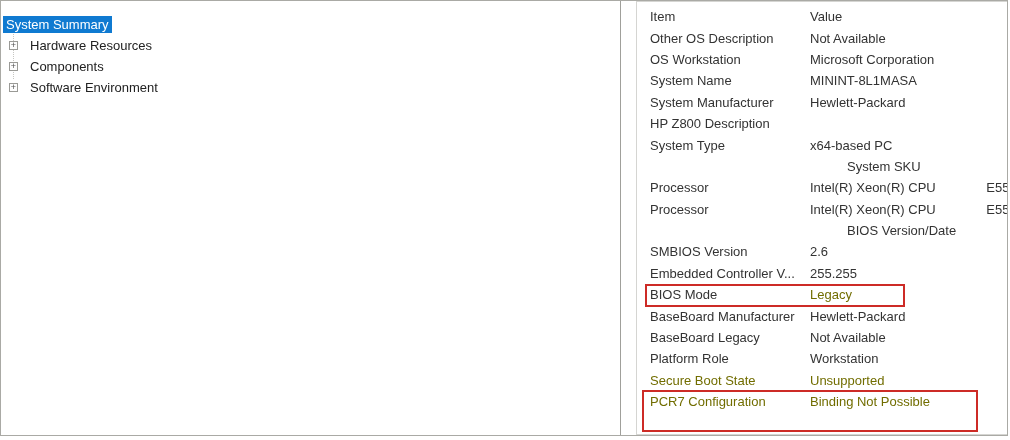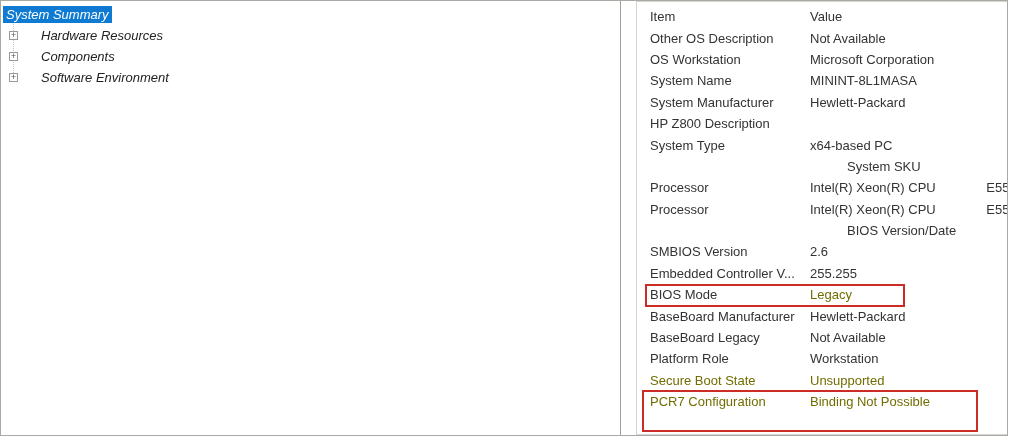--- a/index.html
+++ b/index.html
@@ -20,37 +20,37 @@
   }
   .window{
     position:absolute;left:0;top:0;width:1008px;height:436px;
     box-sizing:border-box;border:1px solid var(--window-border);
     background:#fff;overflow:hidden;
   }
   
   .tree-panel{
     position:absolute;left:0;top:0;width:620px;height:434px;
     box-sizing:border-box;border-right:1px solid var(--panel-border);
-    padding:3px 0 0 2px;overflow:hidden;font-style:italic;
+    padding:13px 0 0 2px;overflow:hidden;
   }
   .tree-guide{
     position:absolute;left:12px;top:16px;height:62px;width:0;
     border-left:1px dotted #c6c6c2;
   }
   .tree-item{
     position:relative;height:21px;display:flex;align-items:center;
     white-space:nowrap;cursor:default;color:#222;
   }
   .tree-item .expander{
     display:inline-flex;align-items:center;justify-content:center;
     width:9px;height:9px;box-sizing:border-box;margin-left:6px;
     border:1px solid #9a9a96;background:#fdfdfd;
     font-size:9px;line-height:7px;color:#555;flex:0 0 auto;
   }
-  .tree-item .tree-label{margin-left:20px;padding:1px 3px;}
+  .tree-item .tree-label{margin-left:9px;padding:1px 3px;}
   .tree-item.selected .tree-label{
     margin-left:0;background:var(--selection-blue);color:#ffffff;
   }
   
   .list-panel{
     position:absolute;left:635px;top:0;width:372px;height:434px;
     box-sizing:border-box;border:1px solid var(--list-border);
     padding-top:4px;overflow:hidden;background:#fff;
   }
   .row{

